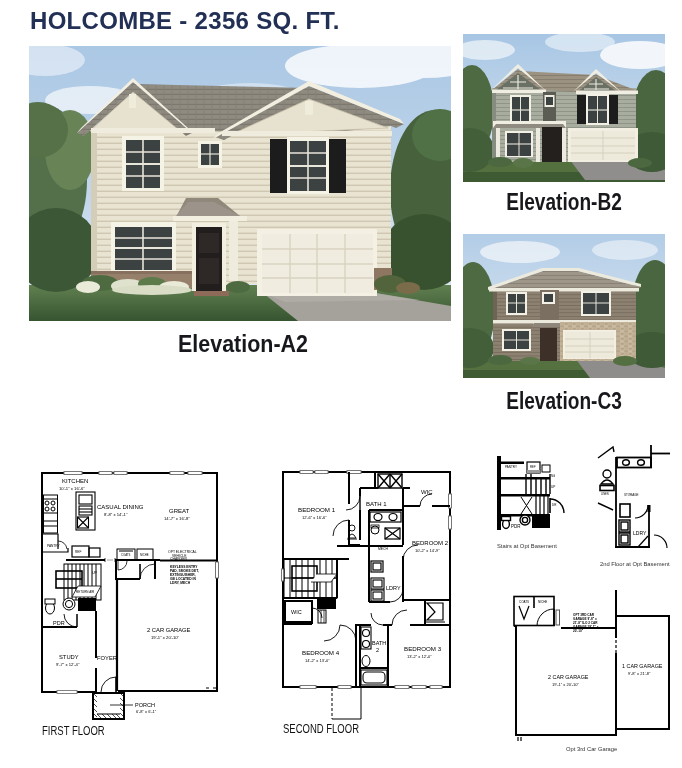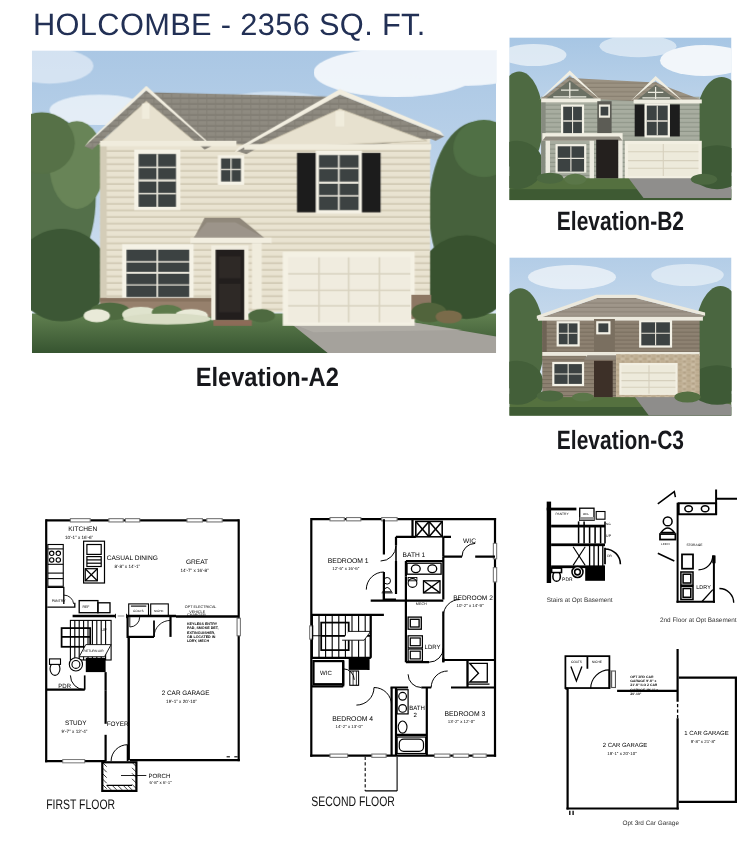--- a/index.html
+++ b/index.html
@@ -2,21 +2,21 @@
 <html><head>
 <meta charset="utf-8">
 <style>
 html,body{margin:0;padding:0;}
 body{width:682px;height:768px;background:#fff;font-family:"Liberation Sans",sans-serif;position:relative;overflow:hidden;}
 .abs{position:absolute;}
 </style>
 </head>
 <body>
 
-<div class="abs" style="left:30px;top:7px;font-size:28px;font-weight:normal;color:#223055;letter-spacing:0.3px;">HOLCOMBE - 2356 SQ. FT.</div>
+<div class="abs" style="left:30px;top:7px;font-size:24px;font-weight:bold;color:#223055;letter-spacing:0.3px;">HOLCOMBE - 2356 SQ. FT.</div>
 
 <div class="abs" style="left:29px;top:46px;width:422px;height:275px;">
 <svg width="422" height="275" viewBox="29 46 422 275">
 <defs>
 <linearGradient id="skyA" x1="0" y1="0" x2="0" y2="1">
 <stop offset="0" stop-color="#aac7e4"></stop>
           <stop offset="0.55" stop-color="#c3d7ec"></stop>
           <stop offset="1" stop-color="#e2ecf5"></stop>
 </linearGradient>
 <linearGradient id="lawnA" x1="0" y1="0" x2="0" y2="1">

